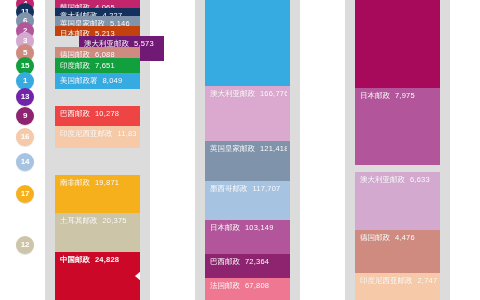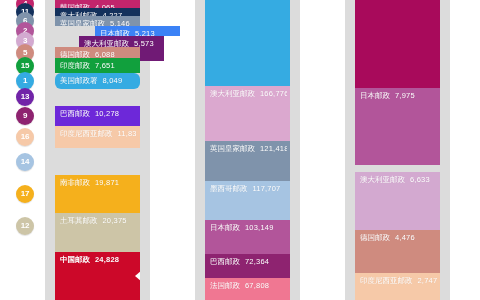--- a/index.html
+++ b/index.html
@@ -62,50 +62,50 @@
       <div class="rank-badge" style="top: 21.91px; background: rgb(178, 85, 154);">2</div>
       <div class="rank-badge" style="top: 32.3px; background: rgb(211, 169, 208);">3</div>
       <div class="rank-badge" style="top: 43.53px; background: rgb(207, 139, 127);">5</div>
       <div class="rank-badge" style="top: 56.76px; background: rgb(17, 160, 61);">15</div>
       <div class="rank-badge" style="top: 71.88px; background: rgb(53, 171, 226);">1</div>
       <div class="rank-badge" style="top: 88.21px; background: rgb(113, 36, 168);">13</div>
       <div class="rank-badge" style="top: 106.7px; background: rgb(142, 35, 112);">9</div>
       <div class="rank-badge" style="top: 128px; background: rgb(246, 201, 168);">16</div>
       <div class="rank-badge" style="top: 152.52px; background: rgb(166, 196, 226);">14</div>
       <div class="rank-badge" style="top: 184.79px; background: rgb(245, 176, 28);">17</div>
-      <div class="rank-badge" style="top: 217px; background: rgb(205, 197, 167);">12</div>
+      <div class="rank-badge" style="top: 236px; background: rgb(205, 197, 167);">12</div>
     </div>
 
   <div class="column col-left">
     <div class="col-inner">
         <div class="seg" style="top: 0px; height: 7.83px; background: rgb(194, 37, 108);">
           <div class="seg-label"><span>韩国邮政</span><span class="val">4,065</span></div>
         </div>
         <div class="seg" style="top: 7.83px; height: 8.14px; background: rgb(19, 49, 92);">
           <div class="seg-label"><span>意大利邮政</span><span class="val">4,227</span></div>
         </div>
         <div class="seg" style="top: 15.97px; height: 9.91px; background: rgb(127, 147, 171);">
           <div class="seg-label"><span>英国皇家邮政</span><span class="val">5,146</span></div>
         </div>
-        <div class="seg" style="top: 25.89px; height: 10.04px; background: #3b82f6; margin-left: 40px;">
+        <div class="seg" style="top: 25.89px; height: 10.04px; background: #c2410c;">
           <div class="seg-label"><span>日本邮政</span><span class="val">5,213</span></div>
         </div>
         <div class="seg" style="top: 35.93px; height: 25px; background: #701a75; margin-left: 24px;">
           <div class="seg-label"><span>澳大利亚邮政</span><span class="val">5,573</span></div>
         </div>
         <div class="seg" style="top: 46.66px; height: 11.73px; background: rgb(207, 139, 127);">
           <div class="seg-label"><span>德国邮政</span><span class="val">6,088</span></div>
         </div>
         <div class="seg" style="top: 58.39px; height: 14.74px; background: rgb(17, 160, 61);">
           <div class="seg-label"><span>印度邮政</span><span class="val">7,651</span></div>
         </div>
-        <div class="seg" style="top: 73.13px; height: 15.5px; background: rgb(53, 171, 226); border-radius: 6px;">
+        <div class="seg" style="top: 73.13px; height: 15.5px; background: rgb(53, 171, 226);">
           <div class="seg-label"><span>美国邮政署</span><span class="val">8,049</span></div>
         </div>
-        <div class="seg" style="top: 106px; height: 19.8px; background: #6d28d9;">
+        <div class="seg" style="top: 106px; height: 19.8px; background: #ef4444;">
           <div class="seg-label"><span>巴西邮政</span><span class="val">10,278</span></div>
         </div>
         <div class="seg" style="top: 125.59px; height: 22.8px; background: rgb(246, 201, 168);">
           <div class="seg-label"><span>印度尼西亚邮政</span><span class="val">11,838</span></div>
         </div>
         <div class="seg" style="top: 174.65px; height: 38.28px; background: rgb(245, 176, 28);">
           <div class="seg-label"><span>南非邮政</span><span class="val">19,871</span></div>
         </div>
         <div class="seg" style="top: 212.93px; height: 39.25px; background: rgb(205, 197, 167); padding-left: 32px;">
           <div class="seg-label"><span>土耳其邮政</span><span class="val">20,375</span></div>

